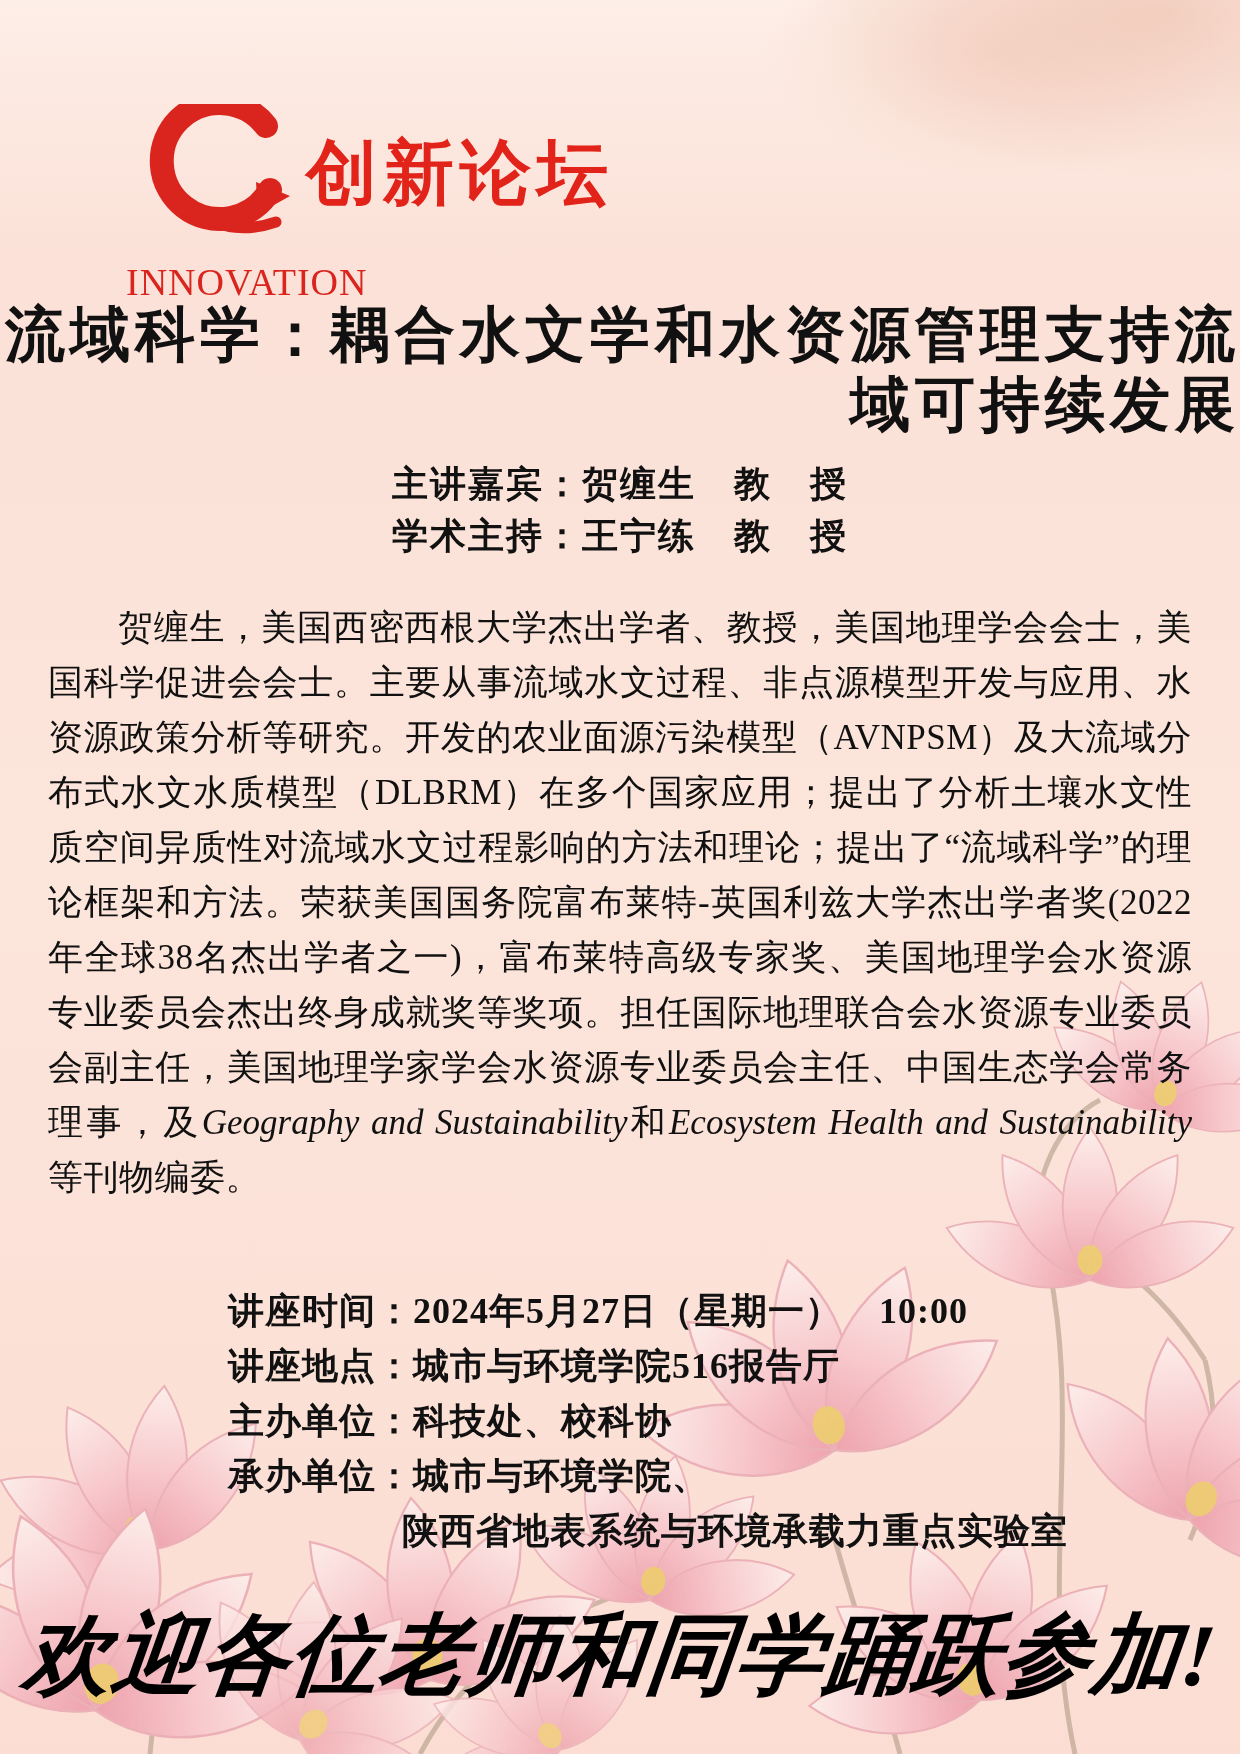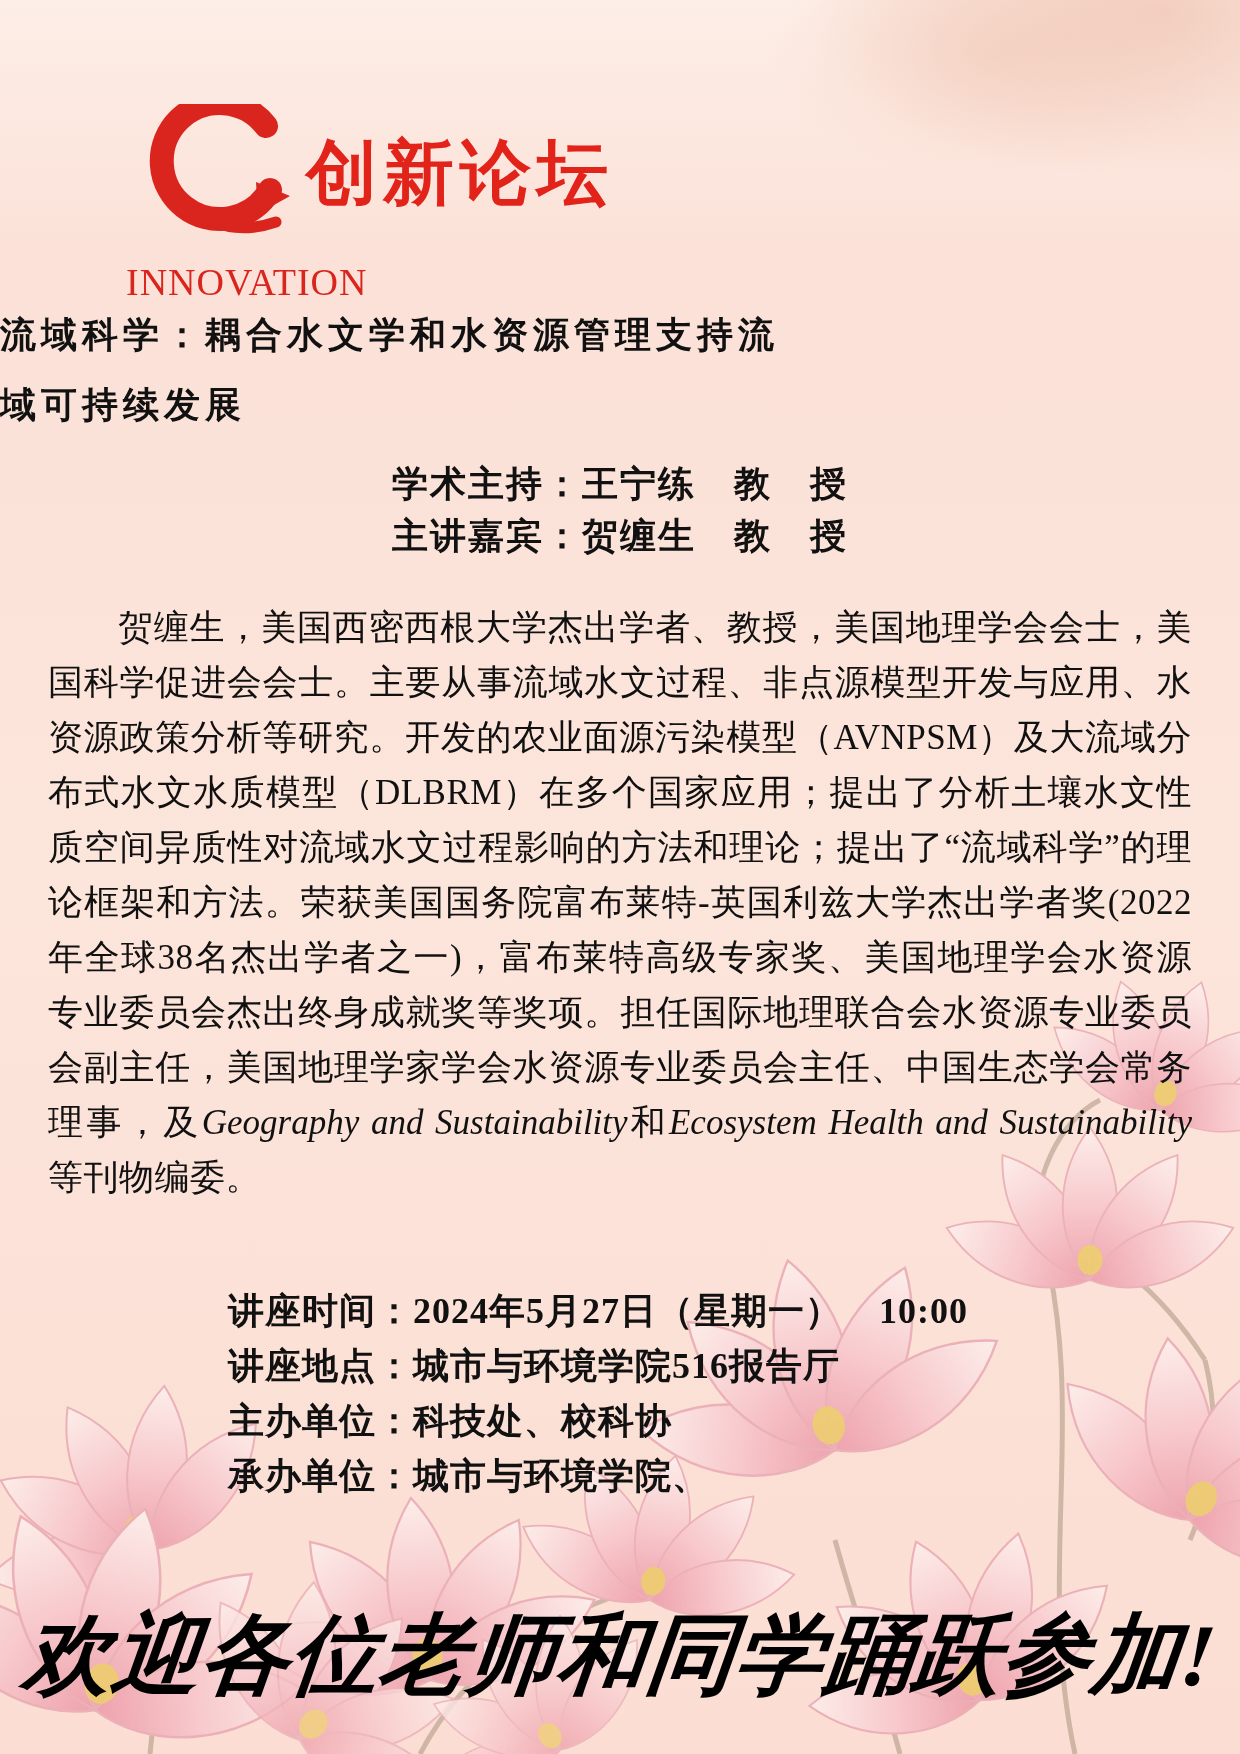--- a/index.html
+++ b/index.html
@@ -23,22 +23,22 @@
 
   
   .logo{left:126px;top:104px;width:214px;text-align:center;}
   .logo-word{font-size:38px;letter-spacing:1px;color:#d9251d;margin-top:2px;}
   .forum-title{left:306px;top:126px;font-family:"Liberation Sans",sans-serif;
     font-weight:bold;font-size:71px;color:#e2231a;letter-spacing:6px;}
   .lecture-no{left:662px;top:172px;font-family:"Liberation Sans",sans-serif;
     font-weight:bold;font-size:52px;color:#e2231a;letter-spacing:1px;}
 
   
-  .title{left:0;right:0;top:300px;text-align:left;font-weight:bold;
-    font-size:36px;line-height:70px;letter-spacing:5px;}
+  .title{left:0;right:0;top:300px;text-align:right;font-weight:bold;
+    font-size:60px;line-height:70px;letter-spacing:5px;}
 
   
   .guests{left:0;right:0;top:458px;text-align:center;font-weight:bold;
     font-size:36px;line-height:52px;letter-spacing:2px;}
 
   
   .bio{left:48px;right:48px;top:600px;font-size:35px;line-height:55px;
     text-align:justify;text-indent:2em;letter-spacing:.5px;}
   .bio .it{font-style:italic;font-family:"Liberation Serif",serif;letter-spacing:0;}
 
@@ -112,28 +112,29 @@
   </div>
 
   <div class="z forum-title">创新论坛</div>
 
   <div class="z title">
     <div>流域科学：耦合水文学和水资源管理支持流</div>
     <div>域可持续发展</div>
   </div>
 
   <div class="z guests">
+    <div><span>主讲嘉宾：</span><span>贺缠生　教　授</span></div>
     <div><span>学术主持：</span><span>王宁练　教　授</span></div>
-    <div><span>主讲嘉宾：</span><span>贺缠生　教　授</span></div>
   </div>
 
   <div class="z bio"><span>贺缠生，美国西密西根大学杰出学者、教授，美国地理学会会士，美国科学促进会会士。主要从事流域水文过程、非点源模型开发与应用、水资源政策分析等研究。开发的农业面源污染模型（AVNPSM）及大流域分布式水文水质模型（DLBRM）在多个国家应用；提出了分析土壤水文性质空间异质性对流域水文过程影响的方法和理论；提出了“流域科学”的理论框架和方法。荣获美国国务院富布莱特-英国利兹大学杰出学者奖(2022年全球38名杰出学者之一)，富布莱特高级专家奖、美国地理学会水资源专业委员会杰出终身成就奖等奖项。担任国际地理联合会水资源专业委员会副主任，美国地理学家学会水资源专业委员会主任、中国生态学会常务理事，及</span><span class="it">Geography and Sustainability</span><span>和</span><span class="it">Ecosystem Health and Sustainability</span><span>等刊物编委。</span></div>
 
   <div class="z details">
     <div class="detail-row"><span>讲座时间：</span><span>2024年5月27日（星期一）　10:00</span></div>
     <div class="detail-row"><span>讲座地点：</span><span>城市与环境学院516报告厅</span></div>
     <div class="detail-row"><span>主办单位：</span><span>科技处、校科协</span></div>
     <div class="detail-row"><span>承办单位：</span><span>城市与环境学院、</span></div>
+    <div class="detail-row indent"><span>陕西省地表系统与环境承载力重点实验室</span></div>
   </div>
 
   <div class="z welcome">欢迎各位老师和同学踊跃参加!</div>
 
 </div>
 
 </body></html>

